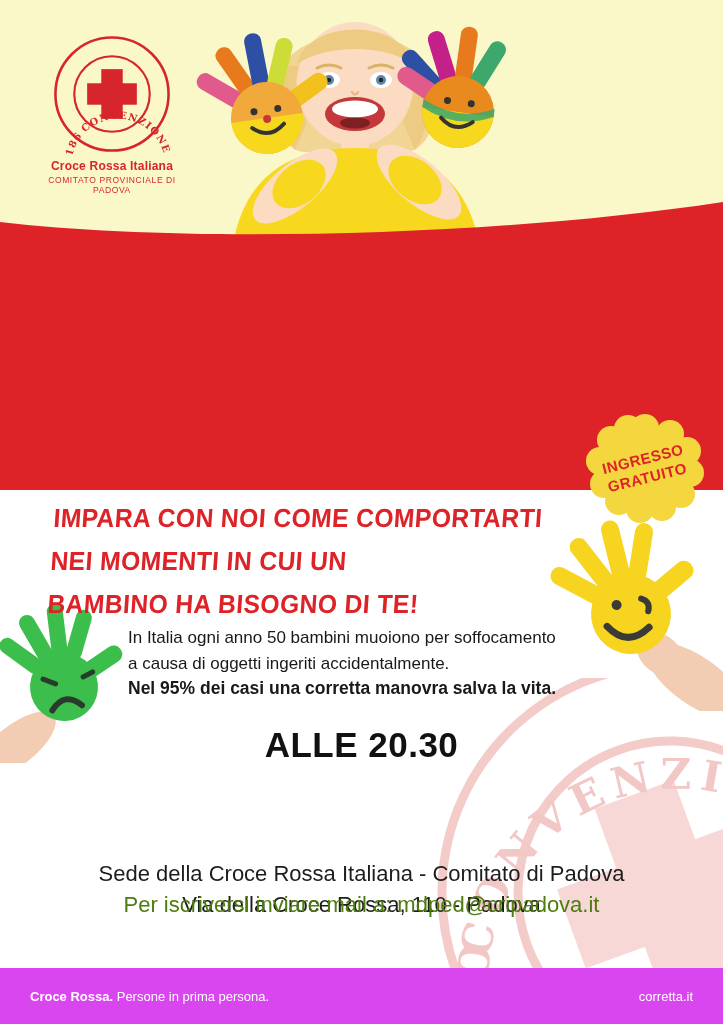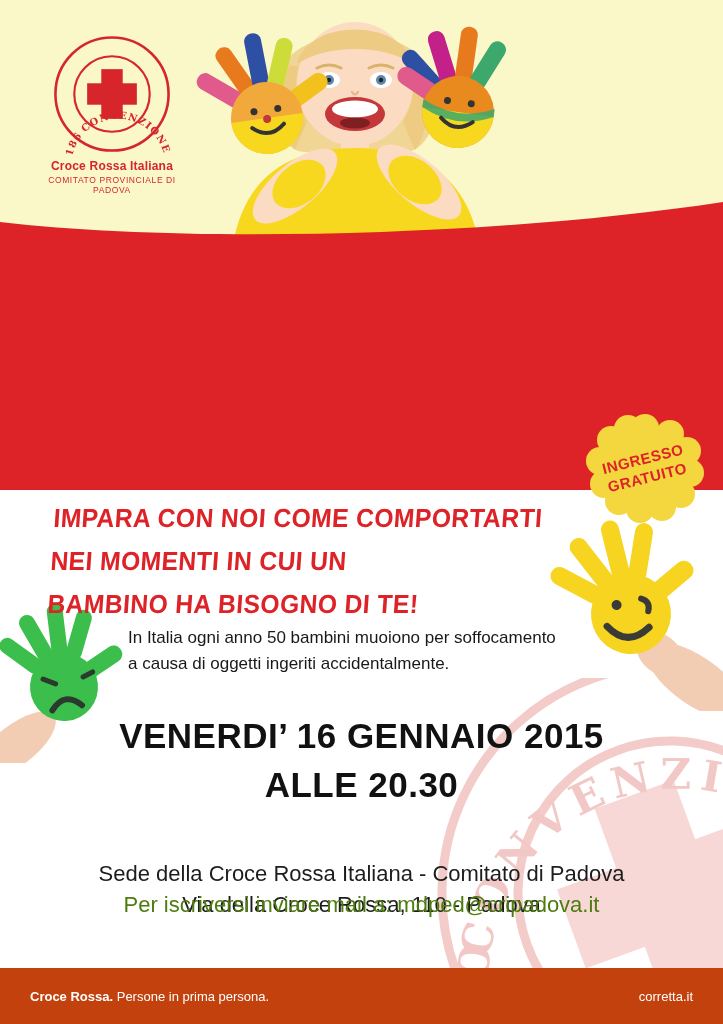--- a/index.html
+++ b/index.html
@@ -36,21 +36,21 @@
   .stats { position:absolute; left:128px; top:625px; z-index:4; font-size:17px; line-height:25.5px; color:#191919; }
   .stats .bold-line { font-weight:bold; font-size:17.5px; }
   .event { position:absolute; left:0; top:716px; width:723px; text-align:center; color:#111111; font-weight:bold; z-index:4; }
   .event .date { font-size:35px; letter-spacing:.5px; }
   .event .time { font-size:35px; margin-top:9px; letter-spacing:.5px; }
   .venue  { position:absolute; left:0; top:817px; width:723px; text-align:center; font-size:22px; line-height:31px; color:#1d1d1d; z-index:4;margin-top:41px; }
   .signup { position:absolute; left:0; top:892px; width:723px; text-align:center; font-size:22px; color:#4d7c0f; z-index:4; }
   .watermark { position:absolute; left:390px; top:678px; z-index:0; }
   
   .footer {
-    position:absolute; left:0; top:968px; width:723px; height:56px; background:#c2410c; z-index:6;
+    position:absolute; left:0; top:968px; width:723px; height:56px; background:#d946ef; z-index:6;
     display:flex; align-items:center; justify-content:space-between; box-sizing:border-box; padding:0 30px;
     color:#ffffff; font-size:13px;
   }
   .footer .brand { font-weight:bold; }
   .seal-ring-text { font-family:"DejaVu Serif", serif; font-weight:bold; }
 </style>
 </head>
 <body>
 
 <div id="poster">
@@ -216,24 +216,24 @@
       <circle cx="95" cy="118" r="40" fill="#F6D41F"></circle>
       <circle cx="80" cy="110" r="5" fill="#3A3A36"></circle>
       <path d="M104,102 q10,2 8,12" stroke="#3A3A36" stroke-width="6" fill="none" stroke-linecap="round"></path>
       <path d="M72,132 Q94,152 114,130" stroke="#3A3A36" stroke-width="7" fill="none" stroke-linecap="round"></path>
     </g>
   </svg>
 
   <div class="stats">
     <div>In Italia ogni anno 50 bambini muoiono per soffocamento</div>
     <div>a causa di oggetti ingeriti accidentalmente.</div>
+    <div class="bold-line">Nel 95% dei casi una corretta manovra salva la vita.</div>
   </div>
 
   <div class="event">
-    <div class="date">VENERDI’ 16 GENNAIO 2015</div>
     <div class="time">ALLE 20.30</div>
   </div>
 
   <div class="venue">
     <div>Sede della Croce Rossa Italiana - Comitato di Padova</div>
     <div>Via della Croce Rossa, 110 - Padova</div>
   </div>
 
   <div class="signup">Per iscriversi inviare mail a: mdped@cripadova.it</div>
 

